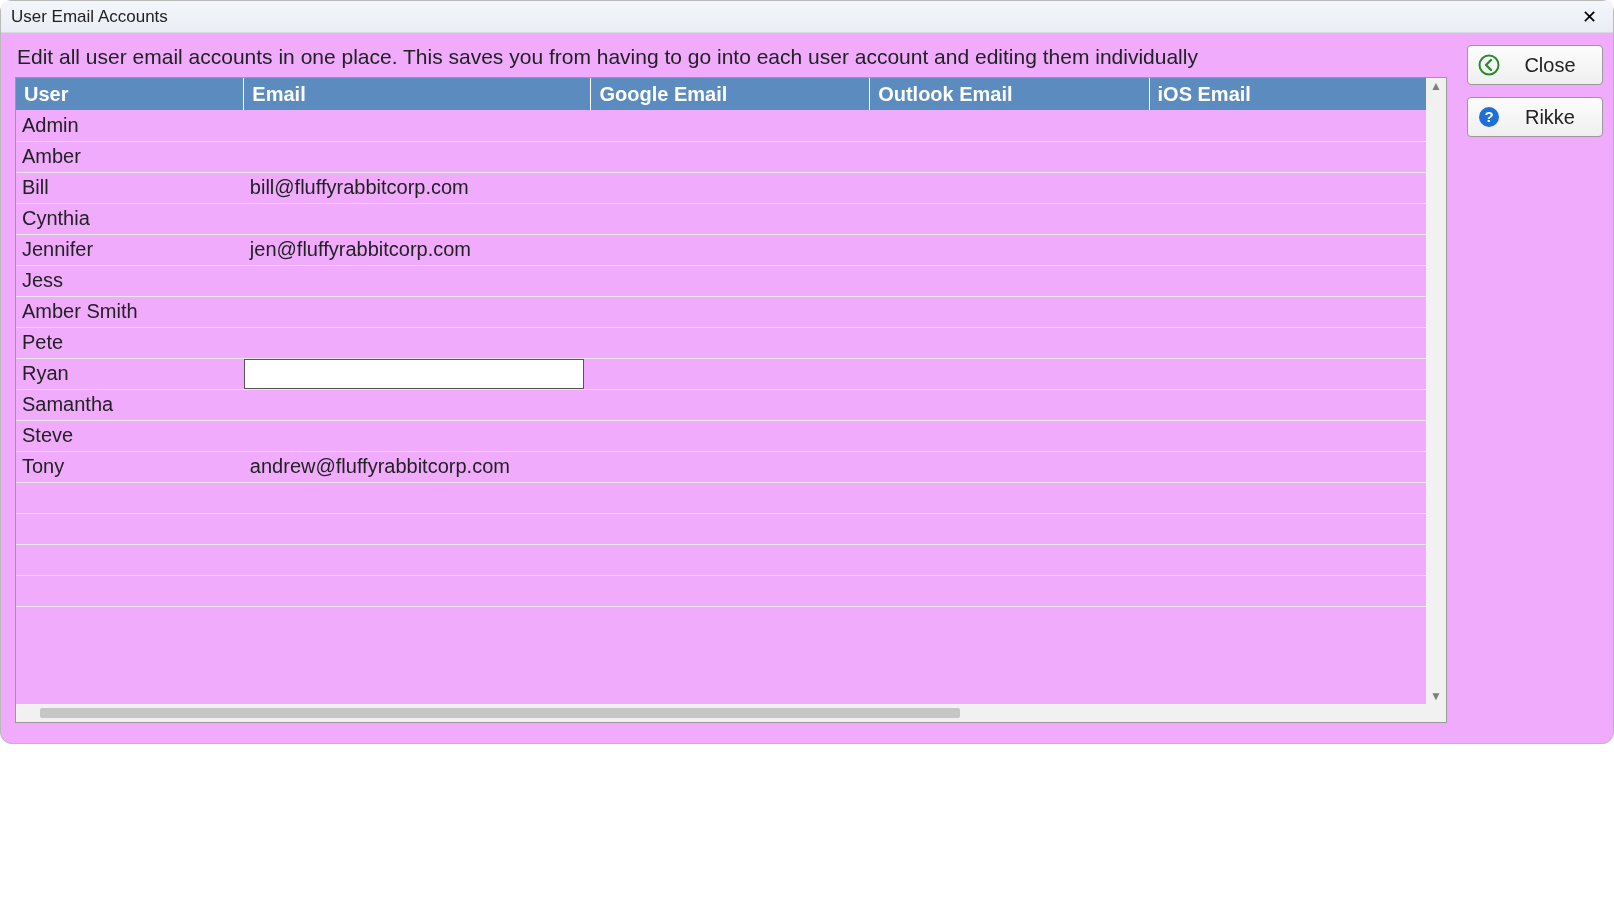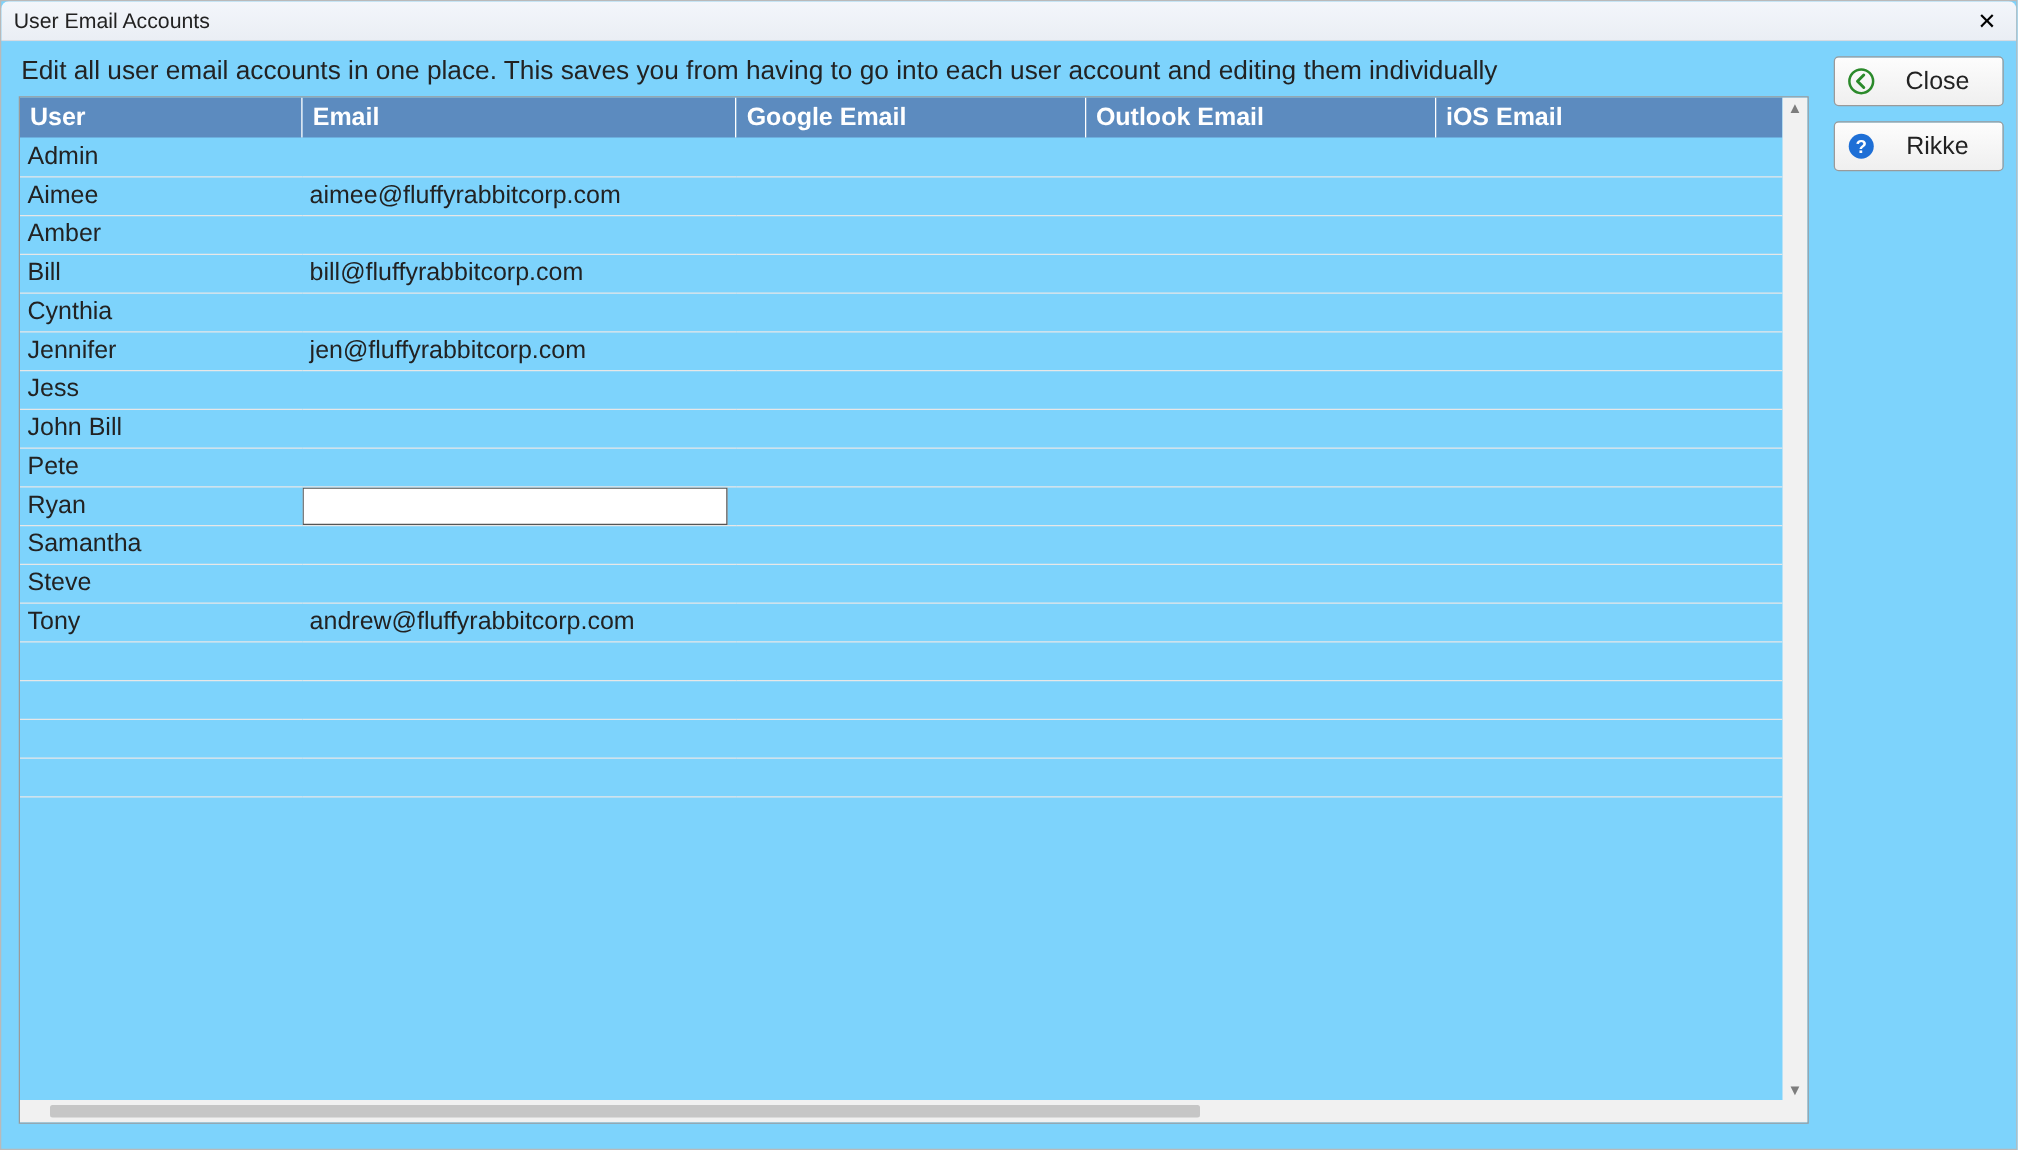--- a/index.html
+++ b/index.html
@@ -7,24 +7,24 @@
   body {
     font-family: "Segoe UI", Arial, sans-serif;
     background: #ffffff;
     width: 1614px;
     height: 920px;
     overflow: hidden;
     position: relative;
   }
   .window {
     width: 1614px;
-    height: 920px;
+    height: 744px;
     border: 1px solid #b9b9b9;
-    border-radius: 0;
-    background: #7dd3fc;
+    border-radius: 12px;
+    background: #f0abfc;
     display: flex;
     flex-direction: column;
     box-shadow: 0 0 1px rgba(0,0,0,0.1);
   }
   .titlebar {
     height: 32px;
     background: linear-gradient(#f3f6fb, #eaeef4);
     border-bottom: 1px solid #d6dbe2;
     display: flex;
     align-items: center;
@@ -213,27 +213,20 @@
               <tbody id="grid-body">
 
                   <tr>
                     <td class="col-user">Admin</td>
                     <td class="col-email"></td>
                     <td class="col-gemail"></td>
                     <td class="col-oemail"></td>
                     <td class="col-iemail"></td>
                   </tr>
                   <tr>
-                    <td class="col-user">Aimee</td>
-                    <td class="col-email">aimee@fluffyrabbitcorp.com</td>
-                    <td class="col-gemail"></td>
-                    <td class="col-oemail"></td>
-                    <td class="col-iemail"></td>
-                  </tr>
-                  <tr>
                     <td class="col-user">Amber</td>
                     <td class="col-email"></td>
                     <td class="col-gemail"></td>
                     <td class="col-oemail"></td>
                     <td class="col-iemail"></td>
                   </tr>
                   <tr>
                     <td class="col-user">Bill</td>
                     <td class="col-email">bill@fluffyrabbitcorp.com</td>
                     <td class="col-gemail"></td>
@@ -255,21 +248,21 @@
                     <td class="col-iemail"></td>
                   </tr>
                   <tr>
                     <td class="col-user">Jess</td>
                     <td class="col-email"></td>
                     <td class="col-gemail"></td>
                     <td class="col-oemail"></td>
                     <td class="col-iemail"></td>
                   </tr>
                   <tr>
-                    <td class="col-user">John Bill</td>
+                    <td class="col-user">Amber Smith</td>
                     <td class="col-email"></td>
                     <td class="col-gemail"></td>
                     <td class="col-oemail"></td>
                     <td class="col-iemail"></td>
                   </tr>
                   <tr>
                     <td class="col-user">Pete</td>
                     <td class="col-email"></td>
                     <td class="col-gemail"></td>
                     <td class="col-oemail"></td>

